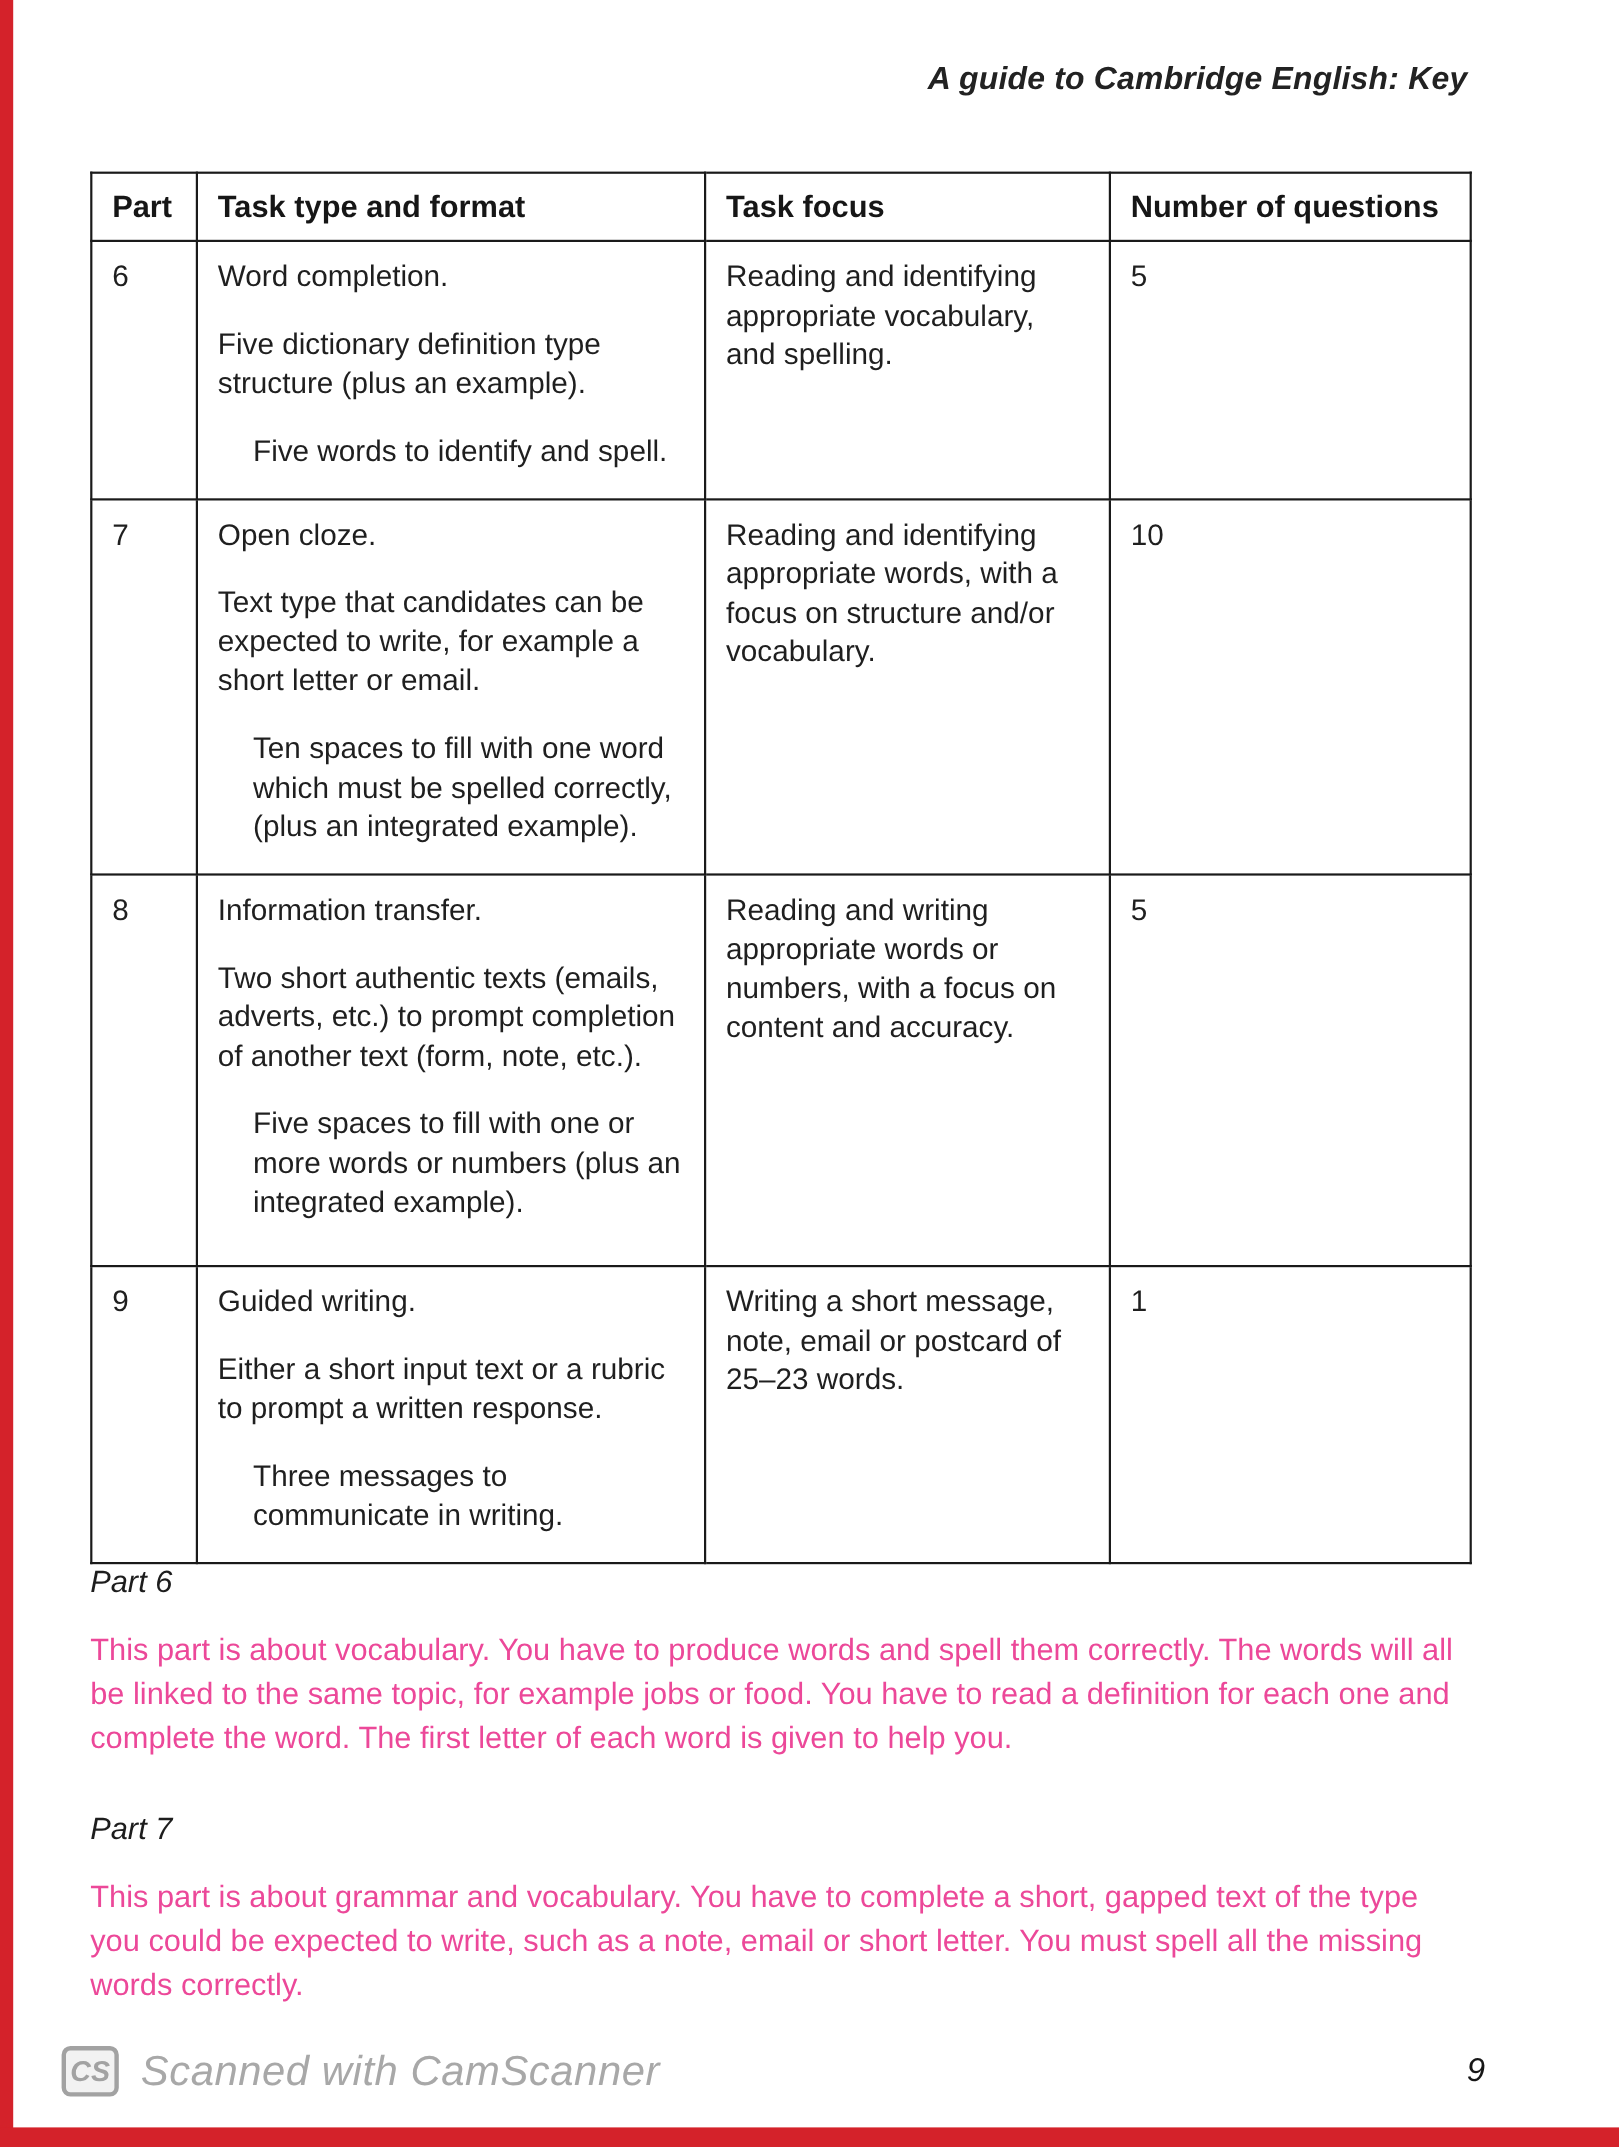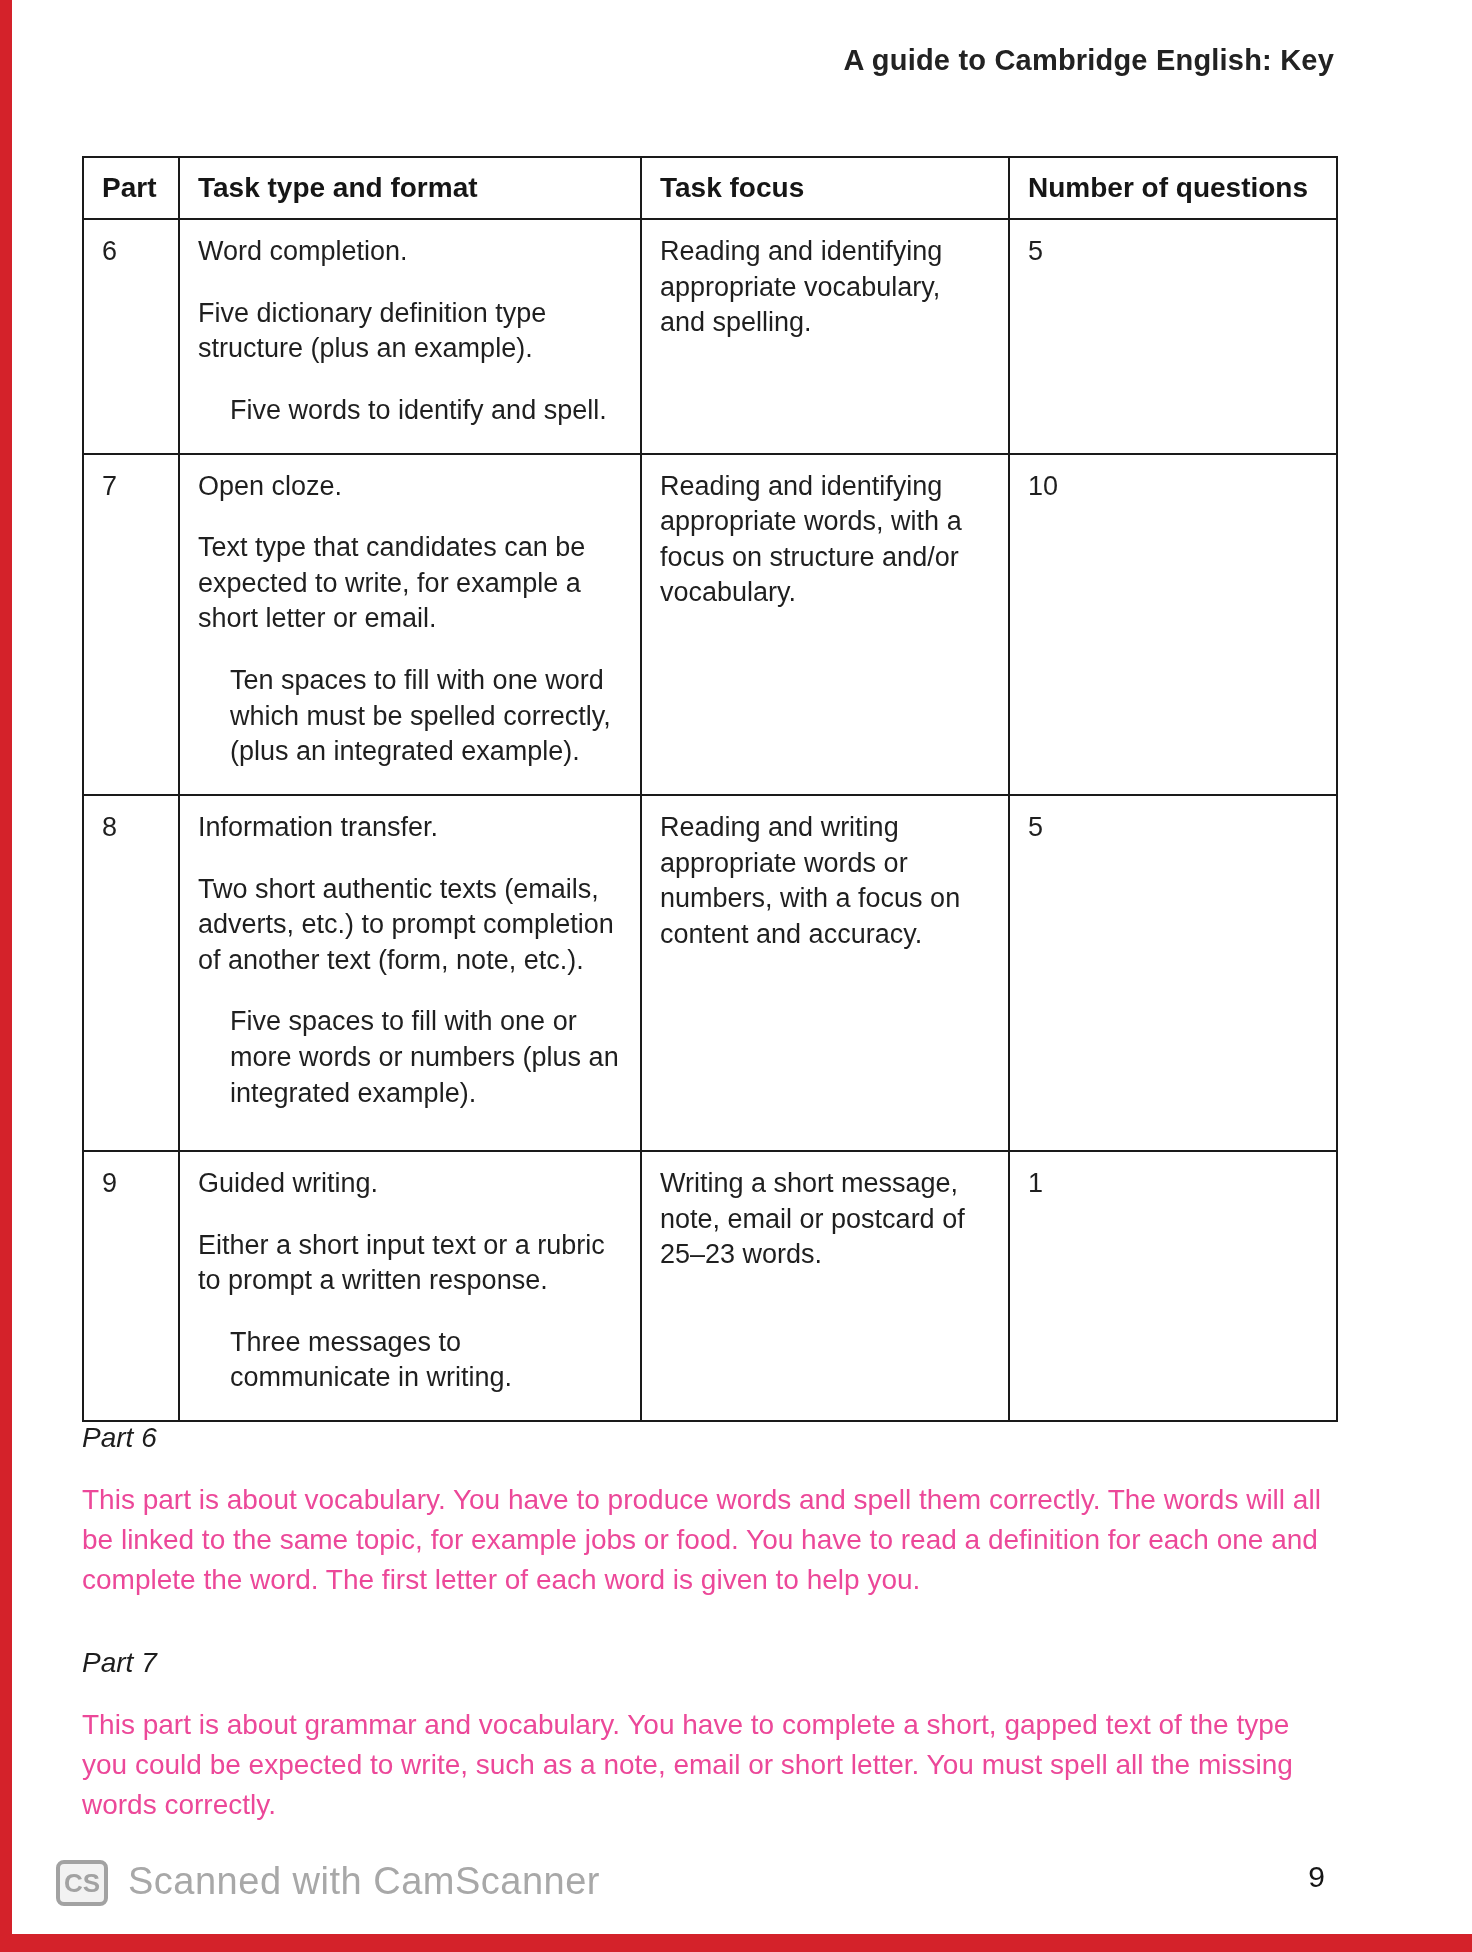--- a/index.html
+++ b/index.html
@@ -25,23 +25,24 @@
   }
   .scan-edge-bottom {
     position: absolute;
     left: 0; right: 0; bottom: 0;
     height: 18px;
     background: #d4222a;
     z-index: 5;
   }
   .page-header {
     position: absolute;
-    top: 44px;
+    top: 56px;
     right: 138px;
     font-size: 29px;
+    font-style: italic;
     font-weight: 600;
     color: #222222;
     letter-spacing: 0.2px;
     margin-left: 36px;
   }
   .content {
     position: absolute;
     left: 82px;
     top: 156px;
     width: 1254px;
@@ -101,25 +102,26 @@
   }
   .section-body {
     font-size: 28px;
     line-height: 1.42;
     color: #ec4899;
     margin: 0 0 48px 0;
   }
   .footer-bar {
     position: absolute;
     left: 56px;
-    right: 147px;
+    right: 122px;
     bottom: 46px;
     display: flex;
-    align-items: flex-start;
+    align-items: center;
     z-index: 6;
+    font-style: italic;
   }
   .cs-badge {
     width: 52px;
     height: 46px;
     border: 4px solid #a2a2a2;
     border-radius: 8px;
     box-sizing: border-box;
     display: flex;
     align-items: center;
     justify-content: center;

